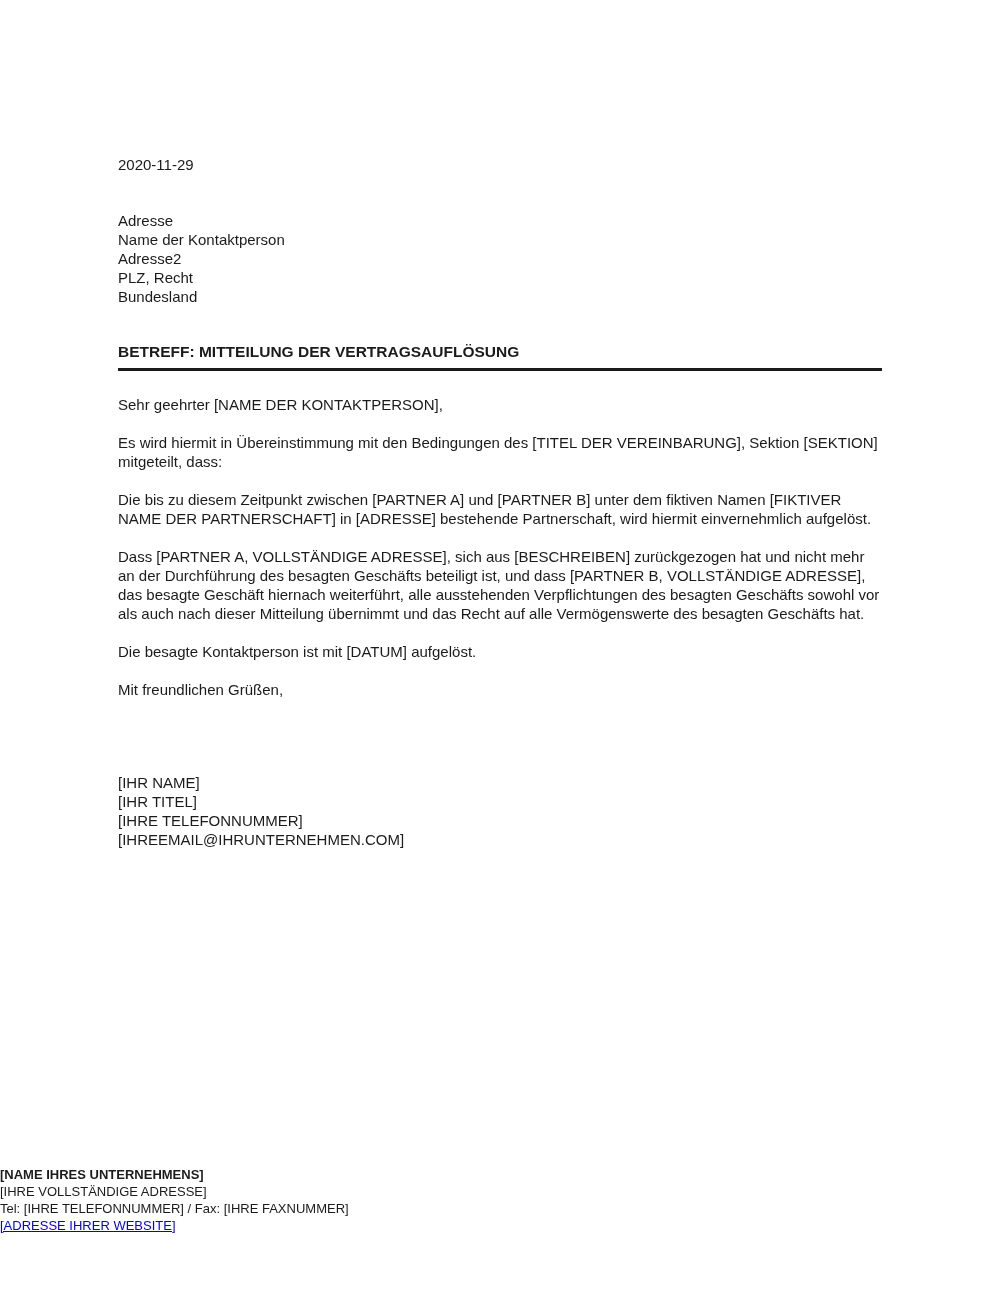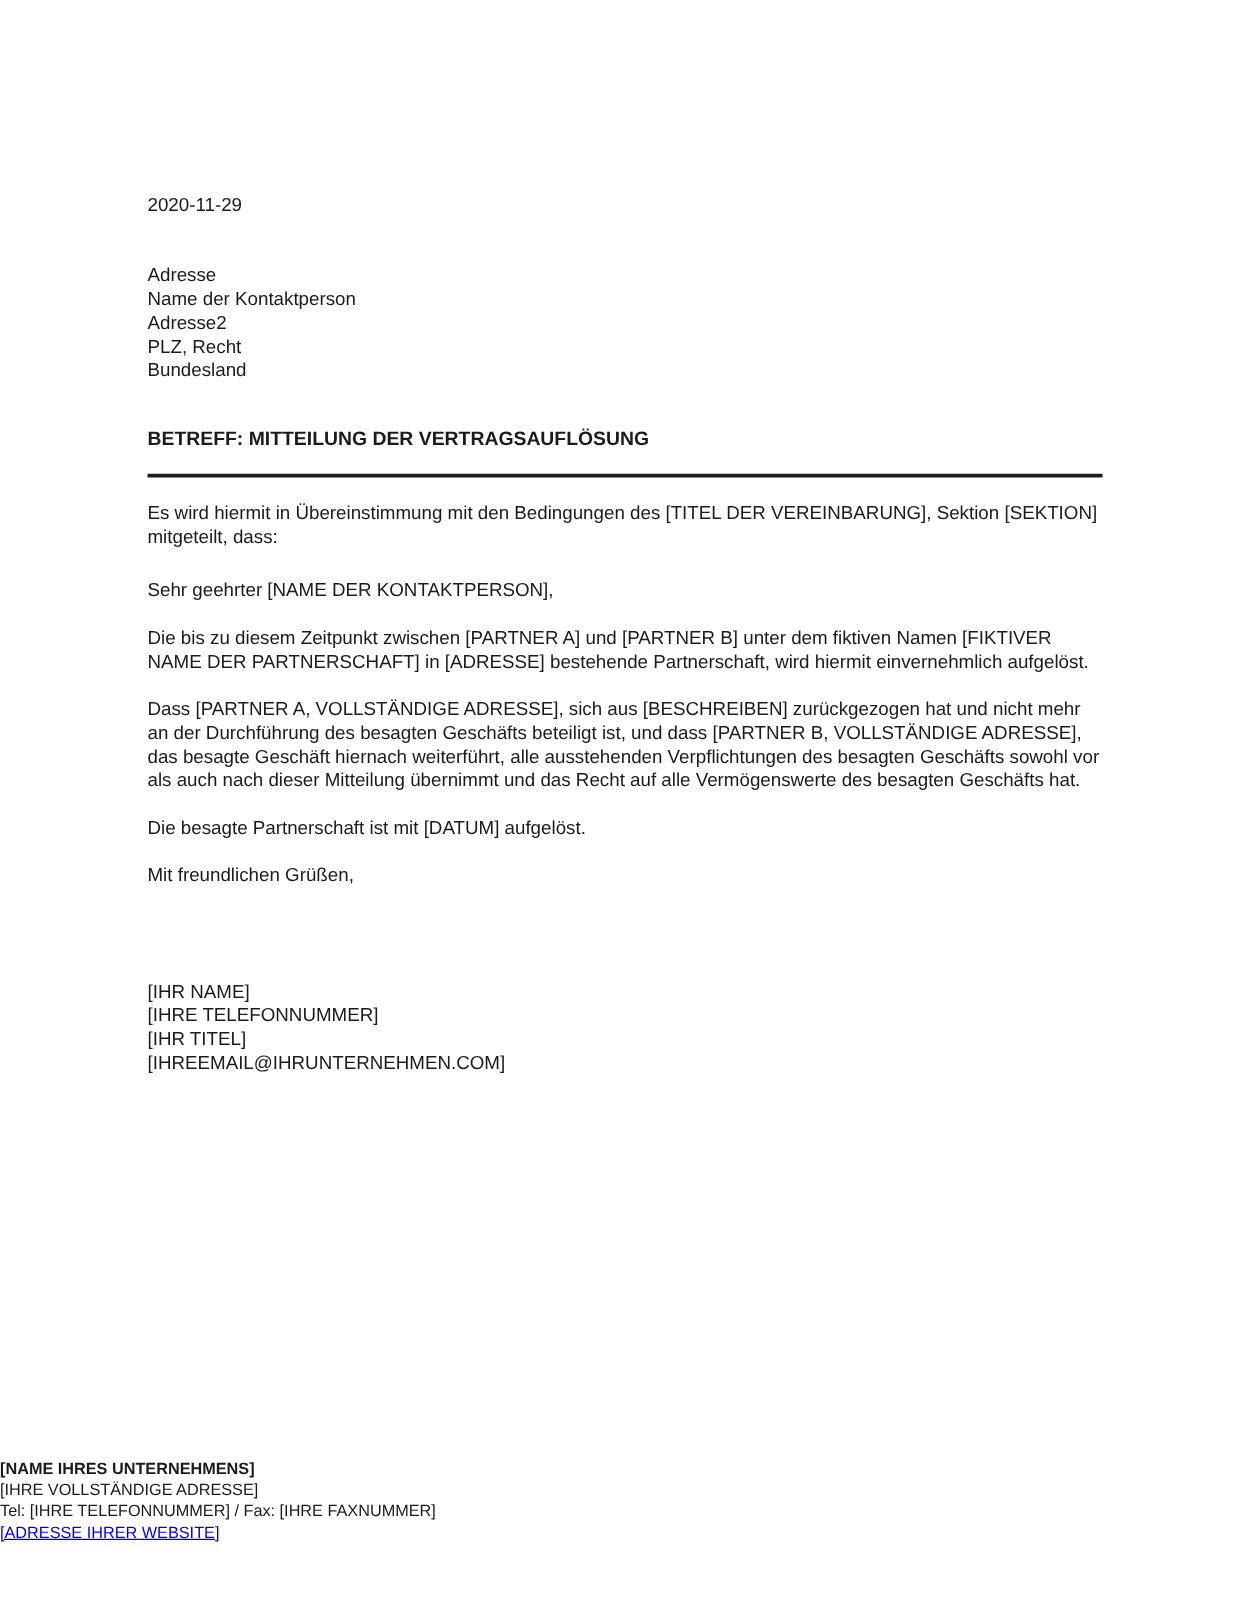--- a/index.html
+++ b/index.html
@@ -26,21 +26,21 @@
     width: 764px;
   }
   .date-line {
     margin: 0 0 37px 0;
   }
   .recipient-block {
     margin: 0;
   }
   .subject-line {
     margin: 36px 0 0 0;
-    padding-bottom: 18px;
+    padding-bottom: 7px;
     border-bottom: 3px solid var(--rule, #1b1b1b);
     font-weight: bold;
     font-size: 15.5px;
   }
   .para {
     margin: 19px 0 0 0;
   }
   .para.salutation {
     margin-top: 24px;
   }
@@ -79,33 +79,33 @@
     <div class="recipient-block">
       <div>Adresse</div>
       <div>Name der Kontaktperson</div>
       <div>Adresse2</div>
       <div>PLZ, Recht</div>
       <div>Bundesland</div>
     </div>
 
     <div class="subject-line">BETREFF: MITTEILUNG DER VERTRAGSAUFLÖSUNG</div>
 
+    <p class="para salutation">Sehr geehrter [NAME DER KONTAKTPERSON],</p>
+
     <p class="para">Es wird hiermit in Übereinstimmung mit den Bedingungen des [TITEL DER VEREINBARUNG], Sektion [SEKTION] mitgeteilt, dass:</p>
-
-    <p class="para salutation">Sehr geehrter [NAME DER KONTAKTPERSON],</p>
     <p class="para">Die bis zu diesem Zeitpunkt zwischen [PARTNER A] und [PARTNER B] unter dem fiktiven Namen [FIKTIVER NAME DER PARTNERSCHAFT] in [ADRESSE] bestehende Partnerschaft, wird hiermit einvernehmlich aufgelöst.</p>
     <p class="para">Dass [PARTNER A, VOLLSTÄNDIGE ADRESSE], sich aus [BESCHREIBEN] zurückgezogen hat und nicht mehr an der Durchführung des besagten Geschäfts beteiligt ist, und dass [PARTNER B, VOLLSTÄNDIGE ADRESSE], das besagte Geschäft hiernach weiterführt, alle ausstehenden Verpflichtungen des besagten Geschäfts sowohl vor als auch nach dieser Mitteilung übernimmt und das Recht auf alle Vermögenswerte des besagten Geschäfts hat.</p>
-    <p class="para">Die besagte Partnerschaft ist mit [DATUM] aufgelöst.</p>
+    <p class="para">Die besagte Kontaktperson ist mit [DATUM] aufgelöst.</p>
 
     <p class="para">Mit freundlichen Grüßen,</p>
 
     <div class="signature-block">
       <div>[IHR NAME]</div>
+      <div>[IHR TITEL]</div>
       <div>[IHRE TELEFONNUMMER]</div>
-      <div>[IHR TITEL]</div>
       <div>[IHREEMAIL@IHRUNTERNEHMEN.COM]</div>
     </div>
   </div>
 
   <div class="footer">
     <div class="company">[NAME IHRES UNTERNEHMENS]</div>
     <div>[IHRE VOLLSTÄNDIGE ADRESSE]</div>
     <div>Tel: [IHRE TELEFONNUMMER] / Fax: [IHRE FAXNUMMER]</div>
     <div class="website">
       <a href="#">[ADRESSE IHRER WEBSITE]</a>

